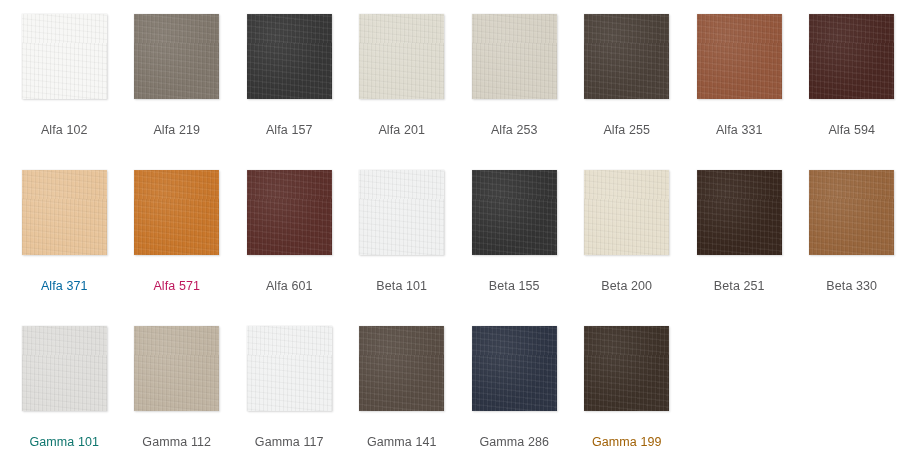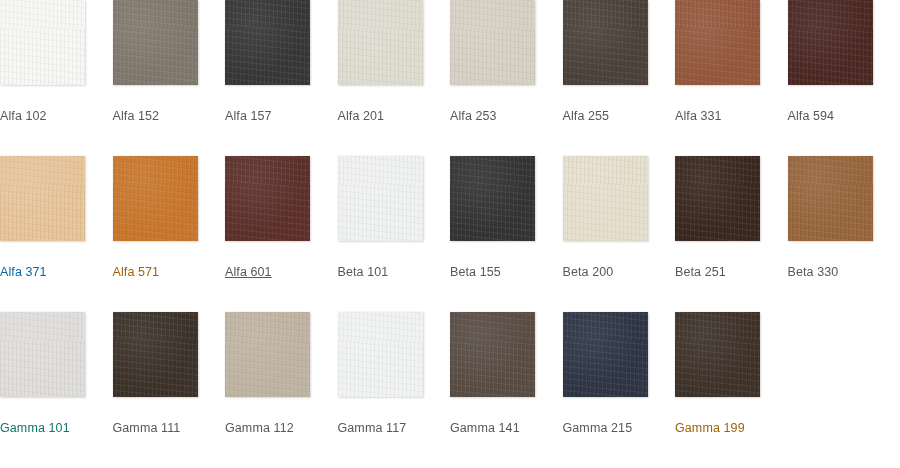--- a/index.html
+++ b/index.html
@@ -20,22 +20,24 @@
     display: grid;
     grid-template-columns: repeat(8, 112.5px);
     grid-auto-rows: 156px;
   }
 
   .swatch-cell {
     width: 112.5px;
     height: 156px;
     display: flex;
     flex-direction: column;
-    align-items: flex-start;
+    align-items: center;
     box-sizing: border-box;
+    padding-top: 14px;
+    margin-left: 8px;
   }
 
   .swatch-chip {
     width: 85px;
     height: 85px;
     position: relative;
     background-color: #cccccc;
     box-shadow: 0 0 0 0.5px rgba(0,0,0,0.06),
                 1px 1px 2px rgba(0,0,0,0.13);
     overflow: hidden;
@@ -92,21 +94,21 @@
 </head>
 <body style="background: rgb(255, 255, 255);">
 
 <main id="swatch-grid">
     <div class="swatch-cell">
       <div class="swatch-chip" style="background-color: rgb(247, 247, 245);"></div>
       <div class="swatch-label" style="color: rgb(88, 88, 90);">Alfa 102</div>
     </div>
     <div class="swatch-cell">
       <div class="swatch-chip" style="background-color: rgb(128, 119, 108);"></div>
-      <div class="swatch-label" style="color: rgb(88, 88, 90);">Alfa 152</div>
+      <div class="swatch-label" style="color: rgb(88, 88, 90);">Alfa 219</div>
     </div>
     <div class="swatch-cell">
       <div class="swatch-chip" style="background-color: rgb(54, 54, 54);"></div>
       <div class="swatch-label" style="color: rgb(88, 88, 90);">Alfa 157</div>
     </div>
     <div class="swatch-cell">
       <div class="swatch-chip" style="background-color: rgb(223, 220, 208);"></div>
       <div class="swatch-label" style="color: rgb(88, 88, 90);">Alfa 201</div>
     </div>
     <div class="swatch-cell">
@@ -124,25 +126,25 @@
     <div class="swatch-cell">
       <div class="swatch-chip" style="background-color: rgb(74, 39, 34);"></div>
       <div class="swatch-label" style="color: rgb(88, 88, 90);">Alfa 594</div>
     </div>
     <div class="swatch-cell">
       <div class="swatch-chip" style="background-color: rgb(232, 196, 154);"></div>
       <div class="swatch-label" style="color: #0369a1;">Alfa 371</div>
     </div>
     <div class="swatch-cell">
       <div class="swatch-chip" style="background-color: rgb(200, 118, 42);"></div>
-      <div class="swatch-label" style="color: #a16207;">Alfa 571</div>
+      <div class="swatch-label" style="color: #be185d;">Alfa 571</div>
     </div>
     <div class="swatch-cell">
       <div class="swatch-chip" style="background-color: rgb(92, 47, 42);"></div>
-      <div class="swatch-label" style="color: rgb(88, 88, 90); text-decoration: underline;">Alfa 601</div>
+      <div class="swatch-label" style="color: rgb(88, 88, 90);">Alfa 601</div>
     </div>
     <div class="swatch-cell">
       <div class="swatch-chip" style="background-color: rgb(240, 241, 241);"></div>
       <div class="swatch-label" style="color: rgb(88, 88, 90);">Beta 101</div>
     </div>
     <div class="swatch-cell">
       <div class="swatch-chip" style="background-color: rgb(51, 51, 51);"></div>
       <div class="swatch-label" style="color: rgb(88, 88, 90);">Beta 155</div>
     </div>
     <div class="swatch-cell">
@@ -155,36 +157,32 @@
     </div>
     <div class="swatch-cell">
       <div class="swatch-chip" style="background-color: rgb(151, 101, 60);"></div>
       <div class="swatch-label" style="color: rgb(88, 88, 90);">Beta 330</div>
     </div>
     <div class="swatch-cell">
       <div class="swatch-chip" style="background-color: rgb(223, 222, 219);"></div>
       <div class="swatch-label" style="color: #0f766e;">Gamma 101</div>
     </div>
     <div class="swatch-cell">
-      <div class="swatch-chip" style="background-color: rgb(59, 49, 41);"></div>
-      <div class="swatch-label" style="color: rgb(88, 88, 90);">Gamma 111</div>
-    </div>
-    <div class="swatch-cell">
       <div class="swatch-chip" style="background-color: rgb(192, 180, 162);"></div>
       <div class="swatch-label" style="color: rgb(88, 88, 90);">Gamma 112</div>
     </div>
     <div class="swatch-cell">
       <div class="swatch-chip" style="background-color: rgb(241, 242, 242);"></div>
       <div class="swatch-label" style="color: rgb(88, 88, 90);">Gamma 117</div>
     </div>
     <div class="swatch-cell">
       <div class="swatch-chip" style="background-color: rgb(88, 76, 67);"></div>
       <div class="swatch-label" style="color: rgb(88, 88, 90);">Gamma 141</div>
     </div>
     <div class="swatch-cell">
       <div class="swatch-chip" style="background-color: rgb(45, 52, 68);"></div>
-      <div class="swatch-label" style="color: rgb(88, 88, 90);">Gamma 215</div>
+      <div class="swatch-label" style="color: rgb(88, 88, 90);">Gamma 286</div>
     </div>
     <div class="swatch-cell">
       <div class="swatch-chip" style="background-color: rgb(61, 49, 40);"></div>
       <div class="swatch-label" style="color: #a16207;">Gamma 199</div>
     </div>
   </main>
 
 </body></html>

